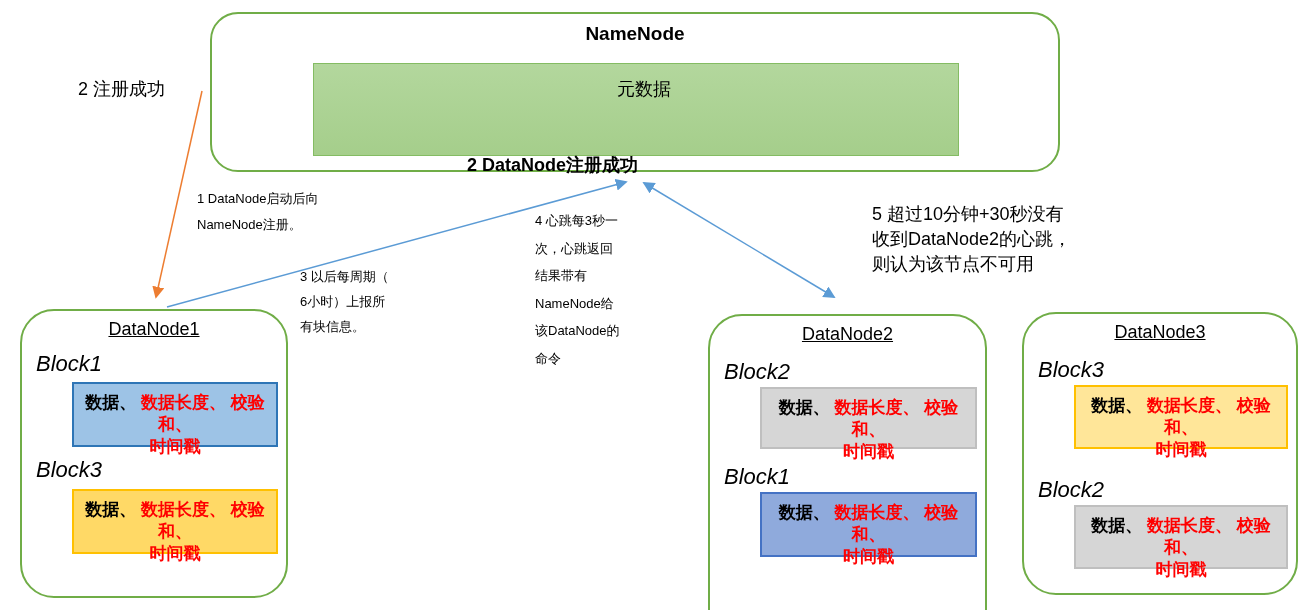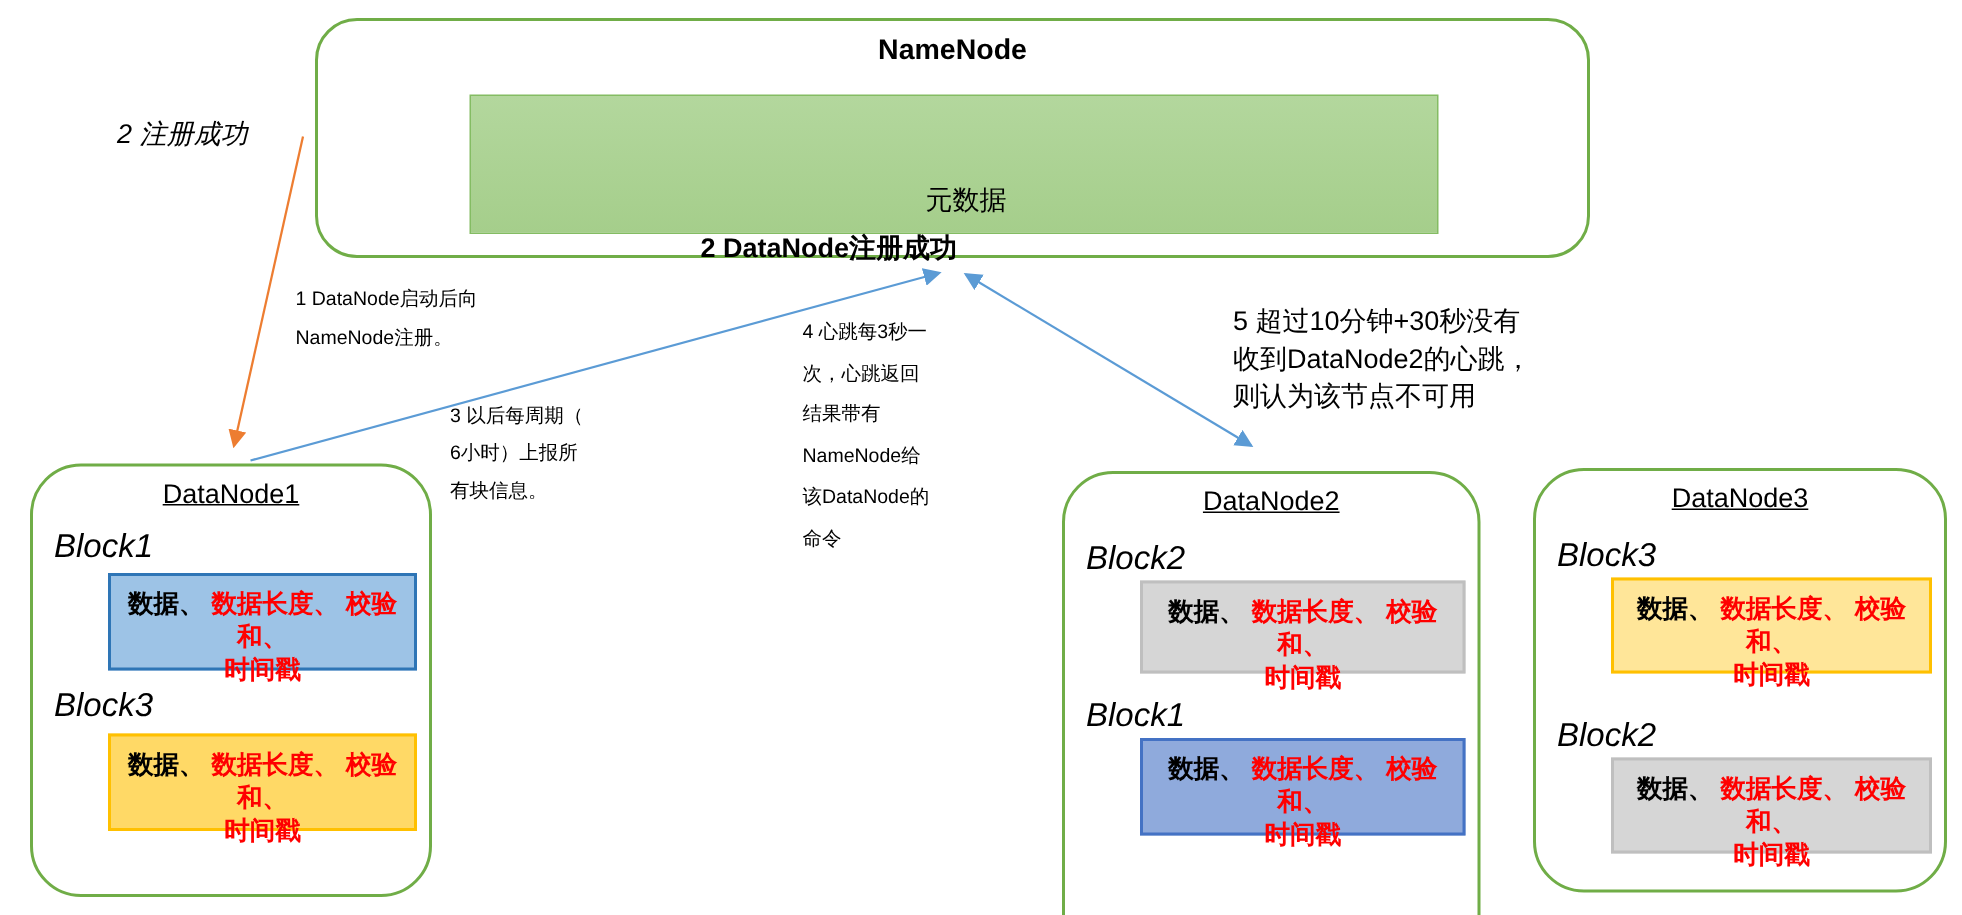--- a/index.html
+++ b/index.html
@@ -5,30 +5,30 @@
   html,body{margin:0;padding:0;background:#ffffff;}
   body{font-family:"Liberation Sans","DejaVu Sans",sans-serif;color:#000;}
   .canvas{position:relative;width:1308px;height:610px;background:#ffffff;overflow:hidden;}
 
   .abs{position:absolute;}
 
   
   .nn-box{left:210px;top:12px;width:850px;height:160px;border:2.5px solid #70AD47;border-radius:28px;background:#fff;box-sizing:border-box;}
   .nn-title{left:210px;top:23px;width:850px;text-align:center;font-size:19px;font-weight:bold;}
   .meta-box{left:313px;top:63px;width:646px;height:93px;background:linear-gradient(180deg,#B3D79D 0%,#A5CE8B 100%);border:1.5px solid #84BC63;box-sizing:border-box;}
-  .meta-label{left:313px;top:77px;width:662px;text-align:center;font-size:18px;margin-top:44px;}
+  .meta-label{left:313px;top:77px;width:662px;text-align:center;font-size:18px;}
   .reg-label{left:467px;top:119px;font-size:18px;font-weight:bold;margin-top:34px;}
 
   
   .note{white-space:pre-line;font-size:13px;line-height:26px;}
-  .note-2{left:78px;top:76px;font-size:18px;font-style:italic;}
+  .note-2{left:78px;top:76px;font-size:18px;}
   .note-1{left:197px;top:186px;line-height:26px;}
   .note-3{left:300px;top:264px;line-height:25px;}
   .note-4{left:535px;top:207px;line-height:27.5px;}
-  .note-5{left:822px;top:202px;font-size:18px;line-height:25px;}
+  .note-5{left:872px;top:202px;font-size:18px;line-height:25px;}
 
   
   .dn-box{border:2.5px solid #70AD47;border-radius:34px;background:#fff;box-sizing:border-box;}
   .dn1{left:20px;top:309px;width:268px;height:289px;}
   .dn2{left:708px;top:314px;width:279px;height:368px;}
   .dn3{left:1022px;top:312px;width:276px;height:283px;padding-left:36px;}
   .dn-title{left:0;top:8px;width:100%;text-align:center;font-size:18px;text-decoration:underline;}
   .blk-label{left:14px;font-size:22px;font-style:italic;}
   .blk-box{left:10px;right:8px;box-sizing:border-box;text-align:center;font-size:17px;font-weight:bold;line-height:22px;padding-top:8px;margin-left:40px;}
   .variant-blue{background:#9DC3E6;border:2px solid #2E75B6;}

